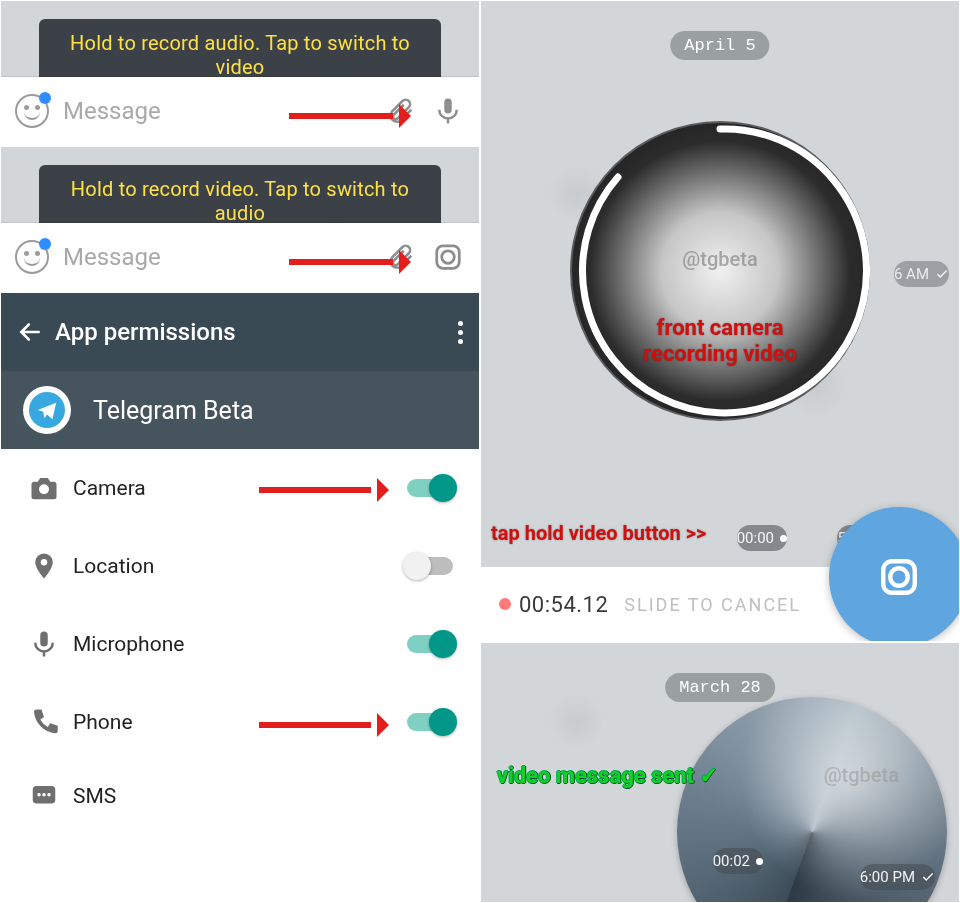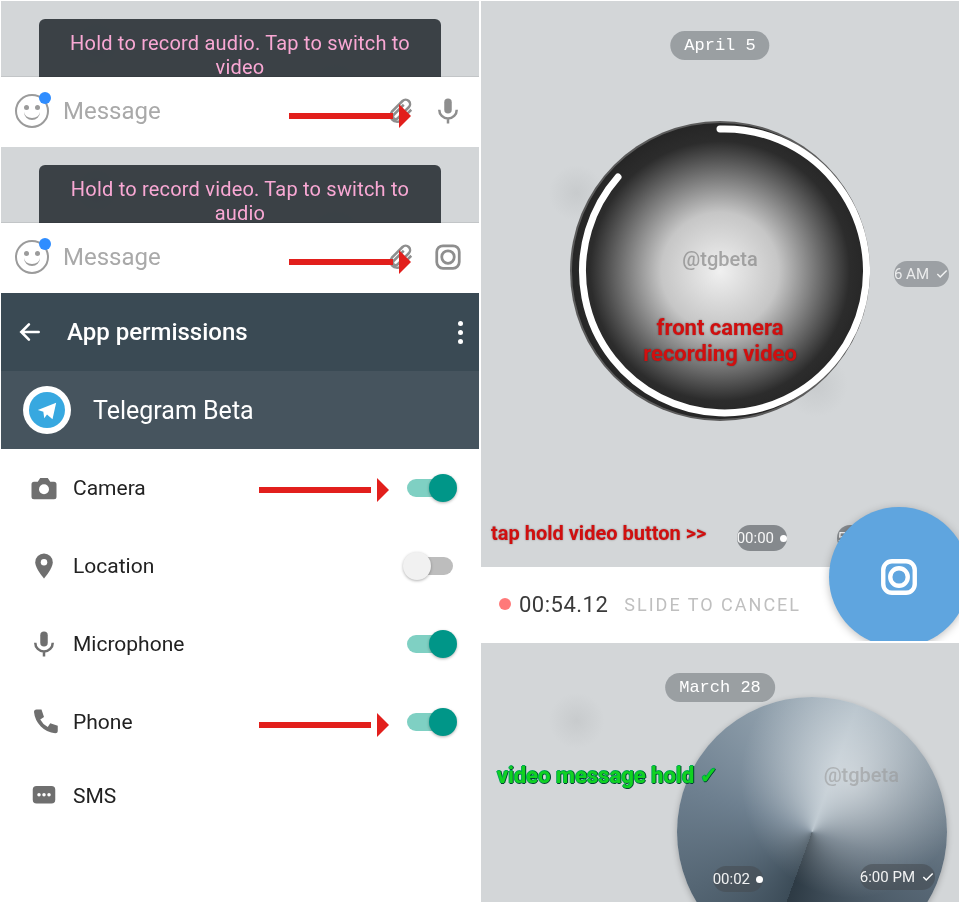--- a/index.html
+++ b/index.html
@@ -23,21 +23,21 @@
     background-color: #d3d6d8;
     background-image: radial-gradient(circle at 20% 30%, rgba(180,183,185,.35) 1px, transparent 28px),
                       radial-gradient(circle at 70% 60%, rgba(180,183,185,.35) 1px, transparent 32px);
   }
 
   
   .tip {
     position: absolute;
     top: 18px; left: 38px; right: 38px;
     background: rgba(46,52,57,.92);
-    color: #f9a8d4;
+    color: #fde047;
     font-size: 20px;
     padding: 12px 14px;
     border-radius: 6px;
     text-align: center;
     letter-spacing: .2px;
   }
   .tip::after {
     content: '';
     position: absolute;
     right: 24px; bottom: -10px;
@@ -91,21 +91,21 @@
   .arrow::after {
     content:''; position:absolute; right:-18px; top:-9px;
     border: 12px solid transparent; border-left-color:#e21f1c; border-right:none;
   }
 
   
   .perm-header {
     height: 78px;
     background: #3a4a54;
     display: flex; align-items: center; color: #fff;
-    padding: 0 16px; gap: 24px;
+    padding: 0 16px; gap: 12px;
     box-shadow: 0 2px 4px rgba(0,0,0,.3);
   }
   .perm-header .back { width:26px; height:26px; display:flex; align-items:center;}
   .perm-header .back svg { width:26px; height:26px; stroke:#fff; }
   .perm-header h1 { font-size: 24px; font-weight: 500; flex:1; }
   .perm-header .dots { display:flex; flex-direction:column; gap:4px; }
   .perm-header .dots span { width:5px; height:5px; background:#fff; border-radius:50%;}
 
   .perm-app {
     height: 78px;
@@ -391,24 +391,24 @@
           <rect x="3" y="3" width="18" height="18" rx="5"></rect>
           <circle cx="12" cy="12" r="5"></circle>
         </svg>
     </div>
   </div>
 
   <div class="panel chat-bg right2">
     <div class="date-badge">March 28</div>
     <div class="sent-circle"></div>
 
-    <div class="green-text" style="left:16px; top:120px;">video message hold ✓</div>
+    <div class="green-text" style="left:16px; top:120px;">video message sent ✓</div>
     <div class="wm" style="right:60px; top:120px; color:rgba(150,150,150,.55);">@tgbeta</div>
 
-    <div class="time-stub" style="right:196px; bottom:10px;">
+    <div class="time-stub" style="right:196px; bottom:28px;">
       <span>00:02</span>
         <span class="dot-sm"></span>
     </div>
     <div class="time-stub" style="right:24px; bottom:12px;">
       <span>6:00 PM</span>
       <svg class="tick" viewBox="0 0 24 24" fill="none" stroke="#fff" stroke-width="2.5">
           <path d="M4 12l5 5L20 6"></path>
         </svg>
     </div>
   </div>

